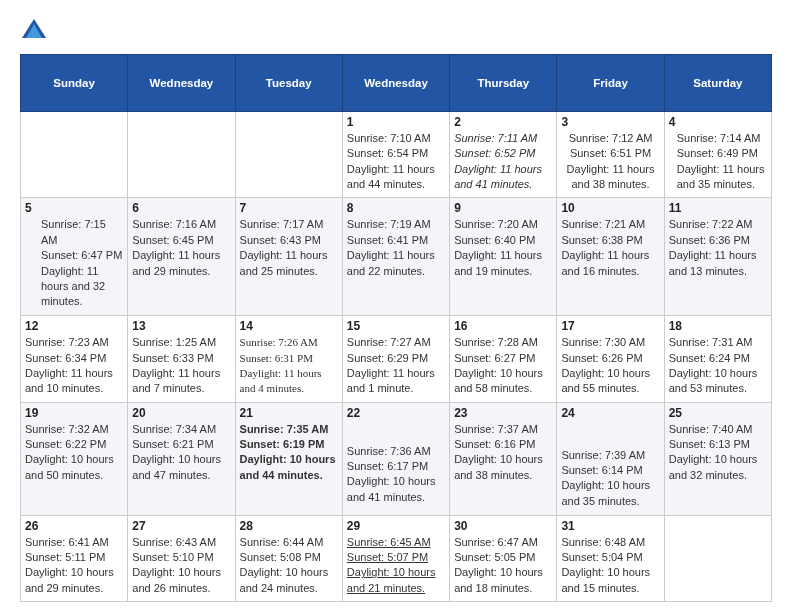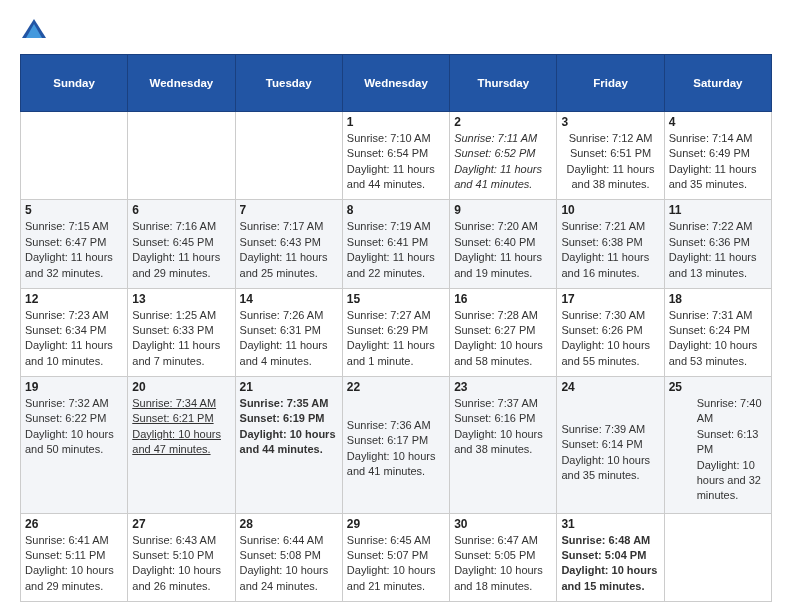--- a/index.html
+++ b/index.html
@@ -149,29 +149,29 @@
 Daylight: 11 hours and 41 minutes.</div>
           </td>
           <td>
             <span class="day-num">3</span>
             <div class="day-info" style="white-space: pre-line; text-align: center;">Sunrise: 7:12 AM
 Sunset: 6:51 PM
 Daylight: 11 hours and 38 minutes.</div>
           </td>
           <td>
             <span class="day-num">4</span>
-            <div class="day-info" style="white-space: pre-line;">Sunrise: 7:14 AM
+            <div class="day-info" style="white-space: pre-line; margin-left: 8px;">Sunrise: 7:14 AM
 Sunset: 6:49 PM
 Daylight: 11 hours and 35 minutes.</div>
           </td>
         </tr>
         <tr class="row-shaded">
           <td>
             <span class="day-num">5</span>
-            <div class="day-info" style="white-space: pre-line;">Sunrise: 7:15 AM
+            <div class="day-info" style="white-space: pre-line; margin-left: 16px;">Sunrise: 7:15 AM
 Sunset: 6:47 PM
 Daylight: 11 hours and 32 minutes.</div>
           </td>
           <td>
             <span class="day-num">6</span>
             <div class="day-info" style="white-space: pre-line;">Sunrise: 7:16 AM
 Sunset: 6:45 PM
 Daylight: 11 hours and 29 minutes.</div>
           </td>
           <td>
@@ -213,21 +213,21 @@
 Daylight: 11 hours and 10 minutes.</div>
           </td>
           <td>
             <span class="day-num">13</span>
             <div class="day-info" style="white-space: pre-line;">Sunrise: 1:25 AM
 Sunset: 6:33 PM
 Daylight: 11 hours and 7 minutes.</div>
           </td>
           <td>
             <span class="day-num">14</span>
-            <div class="day-info" style="white-space: pre-line;">Sunrise: 7:26 AM
+            <div class="day-info" style="white-space: pre-line; font-family: Liberation Serif, serif;">Sunrise: 7:26 AM
 Sunset: 6:31 PM
 Daylight: 11 hours and 4 minutes.</div>
           </td>
           <td>
             <span class="day-num">15</span>
             <div class="day-info" style="white-space: pre-line;">Sunrise: 7:27 AM
 Sunset: 6:29 PM
 Daylight: 11 hours and 1 minute.</div>
           </td>
           <td>
@@ -251,21 +251,21 @@
         </tr>
         <tr class="row-shaded">
           <td>
             <span class="day-num">19</span>
             <div class="day-info" style="white-space: pre-line;">Sunrise: 7:32 AM
 Sunset: 6:22 PM
 Daylight: 10 hours and 50 minutes.</div>
           </td>
           <td>
             <span class="day-num">20</span>
-            <div class="day-info" style="white-space: pre-line; text-decoration: underline;">Sunrise: 7:34 AM
+            <div class="day-info" style="white-space: pre-line;">Sunrise: 7:34 AM
 Sunset: 6:21 PM
 Daylight: 10 hours and 47 minutes.</div>
           </td>
           <td>
             <span class="day-num">21</span>
             <div class="day-info" style="white-space: pre-line; font-weight: bold;">Sunrise: 7:35 AM
 Sunset: 6:19 PM
 Daylight: 10 hours and 44 minutes.</div>
           </td>
           <td>
@@ -281,21 +281,21 @@
 Daylight: 10 hours and 38 minutes.</div>
           </td>
           <td>
             <span class="day-num">24</span>
             <div class="day-info" style="white-space: pre-line; margin-top: 28px;">Sunrise: 7:39 AM
 Sunset: 6:14 PM
 Daylight: 10 hours and 35 minutes.</div>
           </td>
           <td>
             <span class="day-num">25</span>
-            <div class="day-info" style="white-space: pre-line; margin-left: 28px;">Sunrise: 7:40 AM
+            <div class="day-info" style="white-space: pre-line;">Sunrise: 7:40 AM
 Sunset: 6:13 PM
 Daylight: 10 hours and 32 minutes.</div>
           </td>
         </tr>
         <tr class="row-white">
           <td>
             <span class="day-num">26</span>
             <div class="day-info" style="white-space: pre-line;">Sunrise: 6:41 AM
 Sunset: 5:11 PM
 Daylight: 10 hours and 29 minutes.</div>
@@ -307,33 +307,33 @@
 Daylight: 10 hours and 26 minutes.</div>
           </td>
           <td>
             <span class="day-num">28</span>
             <div class="day-info" style="white-space: pre-line;">Sunrise: 6:44 AM
 Sunset: 5:08 PM
 Daylight: 10 hours and 24 minutes.</div>
           </td>
           <td>
             <span class="day-num">29</span>
-            <div class="day-info" style="white-space: pre-line;">Sunrise: 6:45 AM
+            <div class="day-info" style="white-space: pre-line; text-decoration: underline;">Sunrise: 6:45 AM
 Sunset: 5:07 PM
 Daylight: 10 hours and 21 minutes.</div>
           </td>
           <td>
             <span class="day-num">30</span>
             <div class="day-info" style="white-space: pre-line;">Sunrise: 6:47 AM
 Sunset: 5:05 PM
 Daylight: 10 hours and 18 minutes.</div>
           </td>
           <td>
             <span class="day-num">31</span>
-            <div class="day-info" style="white-space: pre-line; font-weight: bold;">Sunrise: 6:48 AM
+            <div class="day-info" style="white-space: pre-line;">Sunrise: 6:48 AM
 Sunset: 5:04 PM
 Daylight: 10 hours and 15 minutes.</div>
           </td>
           <td class="empty-cell"></td>
         </tr>
       </tbody>
   </table>
 </div>
 
 </body></html>

